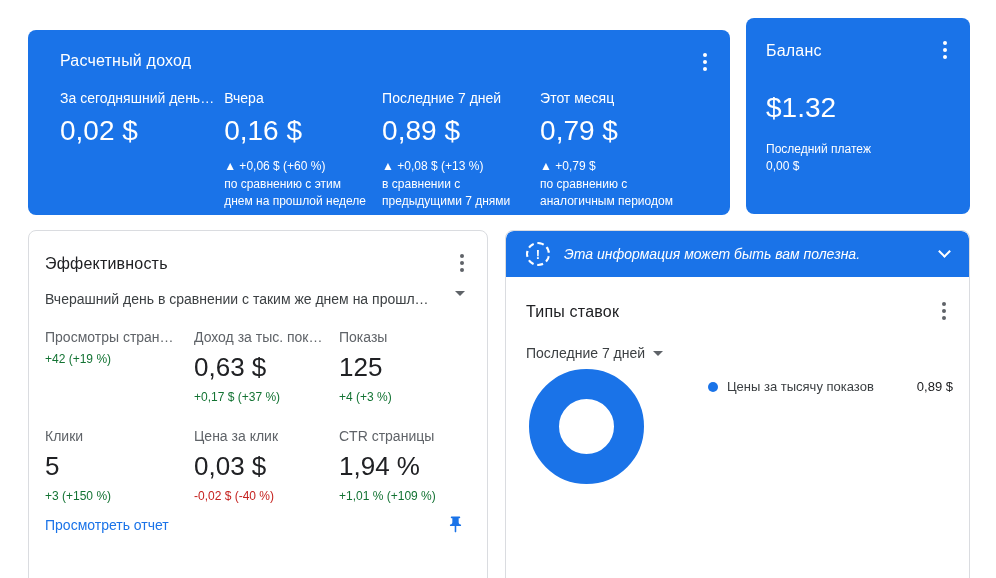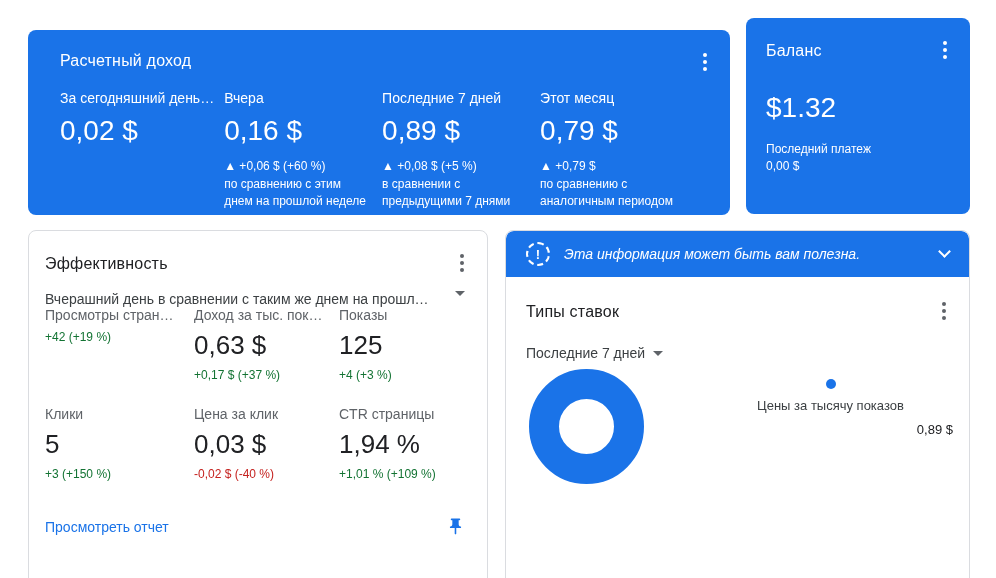--- a/index.html
+++ b/index.html
@@ -36,28 +36,28 @@
 
   
   .performance-card { left:28px; top:230px; width:460px; height:370px; padding:24px 16px 0; }
   .white .card-title { color:#202124; }
   .comparison-row { display:flex; align-items:flex-start; justify-content:space-between;
     margin-top:18px; padding-right:6px; font-size:14px; color:#3c4043; cursor:pointer; }
   .comparison-row span:first-child { white-space:nowrap; overflow:hidden; max-width:400px; }
   .dd-arrow { width:0; height:0; border-left:5px solid transparent;
     border-right:5px solid transparent; border-top:5px solid #5f6368; flex-shrink:0; }
   .metrics-grid { display:grid; grid-template-columns:149px 145px 1fr;
-    row-gap:24px; }
+    row-gap:24px; margin-top:22px; }
   .metric-label { font-size:14px; color:#5f6368; white-space:nowrap; overflow:hidden; max-width:140px; }
   .metric-value { font-size:26px; color:#202124; margin-top:7px; font-weight:400; }
   .metric-delta { font-size:12px; margin-top:7px; }
   .metric-delta.up { color:#137333; }
   .metric-delta.down { color:#c5221f; }
   .perf-footer { display:flex; justify-content:space-between; align-items:center;
-    margin-top:36px; padding-right:6px; }
+    margin-top:12px; padding-right:6px; }
   .view-report { color:#1a73e8; font-size:14px; font-weight:500; text-decoration:none; cursor:pointer; }
   .pin { cursor:pointer; display:flex; }
 
   
   .bidtypes-card { left:505px; top:230px; width:465px; height:370px; overflow:hidden; }
   .insight-banner { background:#1a73e8; color:#ffffff; height:46px; display:flex;
     align-items:center; gap:14px; padding:0 20px; cursor:pointer;
     border-radius:8px 8px 0 0; }
   .info-badge { width:24px; height:24px; border:2px dashed #ffffff; border-radius:50%;
     display:flex; align-items:center; justify-content:center; font-size:13px;
@@ -65,21 +65,21 @@
   .banner-text { font-style:italic; font-size:14px; font-weight:500; flex:1; }
   .chevron { width:9px; height:9px; border-right:2px solid #ffffff;
     border-bottom:2px solid #ffffff; transform:rotate(45deg); margin-top:-5px; flex-shrink:0; }
   .bidtypes-body { position:relative; padding:26px 20px 0; height:324px; }
   .bidtypes-body .kebab { top:22px; right:14px; }
   .period-selector { display:inline-flex; align-items:center; gap:8px; margin-top:24px;
     font-size:14px; color:#3c4043; cursor:pointer; }
   .donut { position:absolute; left:23px; top:92px; width:115px; height:115px;
     border:30px solid #1a73e8; border-radius:50%; }
   .legend { position:absolute; left:202px; right:16px; top:102px; display:flex;
-    align-items:center; gap:9px;flex-direction:column; }
+    align-items:center; gap:9px; }
   .legend-dot { width:10px; height:10px; border-radius:50%; background:#1a73e8; flex-shrink:0; }
   .legend-label { font-size:13px; color:#3c4043; }
   .legend-value { font-size:13px; color:#202124; margin-left:auto; }
 </style>
 </head>
 <body>
 
 <div class="page">
 
   <div class="card blue income-card">
@@ -98,21 +98,21 @@
       </div>
       <div class="income-col">
         <div class="col-label">Вчера</div>
         <div class="col-value">0,16 $</div>
         <div class="col-delta">▲ +0,06 $ (+60 %)</div>
         <div class="col-desc">по сравнению с этим днем на прошлой неделе</div>
       </div>
       <div class="income-col">
         <div class="col-label">Последние 7 дней</div>
         <div class="col-value">0,89 $</div>
-        <div class="col-delta">▲ +0,08 $ (+5 %)</div>
+        <div class="col-delta">▲ +0,08 $ (+13 %)</div>
         <div class="col-desc">в сравнении с предыдущими 7 днями</div>
       </div>
       <div class="income-col">
         <div class="col-label">Этот месяц</div>
         <div class="col-value">0,79 $</div>
         <div class="col-delta">▲ +0,79 $</div>
         <div class="col-desc">по сравнению с аналогичным периодом</div>
       </div>
     </div>
   </div>

